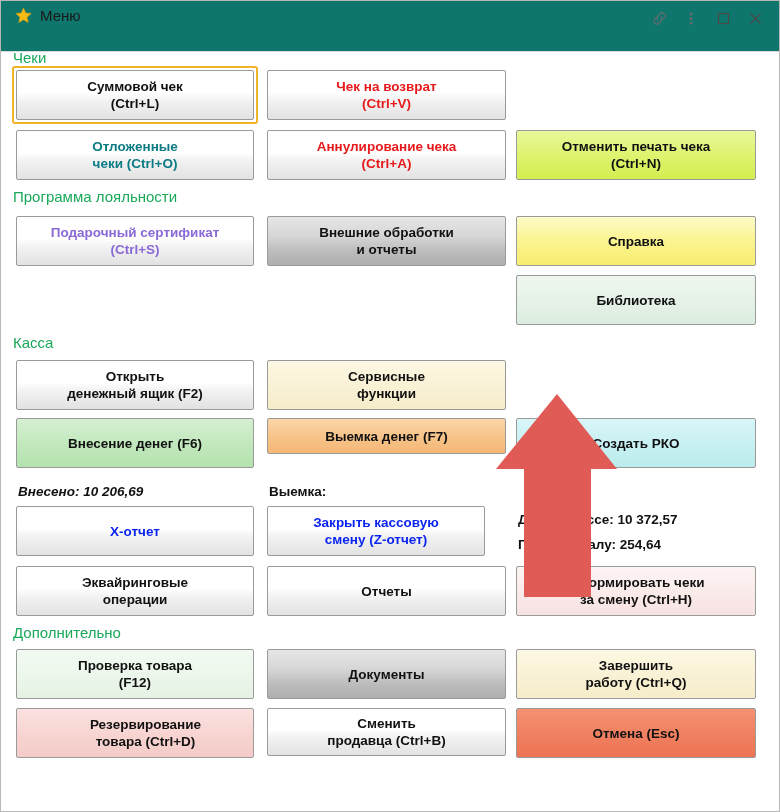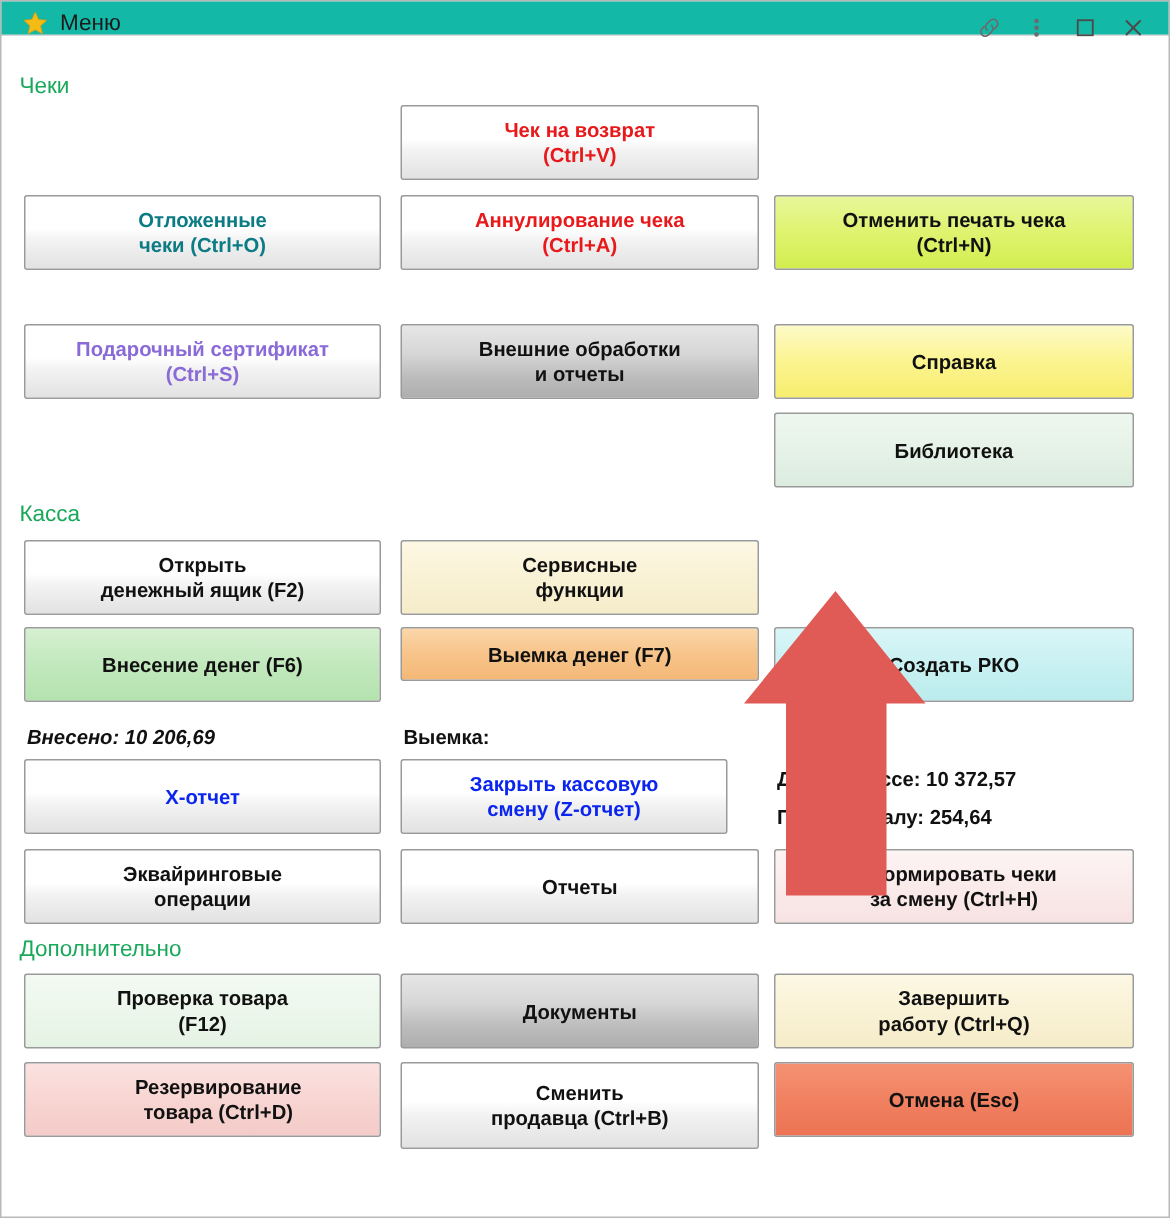--- a/index.html
+++ b/index.html
@@ -9,22 +9,22 @@
     background:#ffffff;
   }
   #app{
     position:relative;width:780px;height:812px;
     box-sizing:border-box;
     border:1px solid #b8b8b8;
     background:#ffffff;
   }
   
   .titlebar{
-    position:absolute;left:0;top:0;width:778px;height:23px;
-    background:#14b8a6;
+    position:absolute;left:0;top:0;width:778px;height:51px;
+    background:#0f766e;
     border-bottom:1px solid #d9d9d9;
     box-sizing:border-box;
   }
   .title-left{
     position:absolute;left:14px;top:6px;display:flex;align-items:center;gap:8px;
   }
   .star-icon{width:17px;height:17px;display:block;}
   .title-text{
     font-size:15px;color:#1a1a1a;line-height:17px;
     font-family:"Liberation Sans","DejaVu Sans",sans-serif;
@@ -134,30 +134,33 @@
           <line x1="12" y1="3" x2="3" y2="12"></line>
         </svg>
       </div>
     </div>
   </div>
 
   <div class="content">
 
     <div class="section-label" style="left:12px;top:13px;">Чеки</div>
 
+    <div class="btn g-white focus" style="left:15px;top:34px;width:238px;height:50px;">Суммовой чек
+(Ctrl+L)</div>
     <div class="btn g-white t-red" style="left:266px;top:34px;width:239px;height:50px;">Чек на возврат
 (Ctrl+V)</div>
 
     <div class="btn g-white t-teal" style="left:15px;top:94px;width:238px;height:50px;">Отложенные
 чеки (Ctrl+O)</div>
     <div class="btn g-white t-red" style="left:266px;top:94px;width:239px;height:50px;">Аннулирование чека
 (Ctrl+A)</div>
     <div class="btn g-lime" style="left:515px;top:94px;width:240px;height:50px;">Отменить печать чека
 (Ctrl+N)</div>
 
+    <div class="section-label" style="left:12px;top:152px;">Программа лояльности</div>
 
     <div class="btn g-white t-purple" style="left:15px;top:180px;width:238px;height:50px;">Подарочный сертификат
 (Ctrl+S)</div>
     <div class="btn g-gray" style="left:266px;top:180px;width:239px;height:50px;">Внешние обработки
 и отчеты</div>
     <div class="btn g-yellow" style="left:515px;top:180px;width:240px;height:50px;">Справка</div>
 
     <div class="btn g-mint" style="left:515px;top:239px;width:240px;height:50px;">Библиотека</div>
 
     <div class="section-label" style="left:12px;top:298px;">Касса</div>
@@ -190,21 +193,21 @@
     <div class="section-label" style="left:12px;top:588px;">Дополнительно</div>
 
     <div class="btn g-paleg" style="left:15px;top:613px;width:238px;height:50px;">Проверка товара
 (F12)</div>
     <div class="btn g-gray" style="left:266px;top:613px;width:239px;height:50px;">Документы</div>
     <div class="btn g-cream" style="left:515px;top:613px;width:240px;height:50px;">Завершить
 работу (Ctrl+Q)</div>
 
     <div class="btn g-pink" style="left:15px;top:672px;width:238px;height:50px;">Резервирование
 товара (Ctrl+D)</div>
-    <div class="btn g-white" style="left:266px;top:672px;width:239px;height:58px;">Сменить
+    <div class="btn g-white" style="left:266px;top:672px;width:239px;height:48px;">Сменить
 продавца (Ctrl+B)</div>
     <div class="btn g-salmon" style="left:515px;top:672px;width:240px;height:50px;">Отмена (Esc)</div>
 
   </div>
 
   <svg class="arrow-overlay" viewBox="0 0 780 812">
     <polygon points="556,393 616,468 590,468 590,596 523,596 523,468 495,468" fill="#e05a56"></polygon>
   </svg>
 
 </div>

